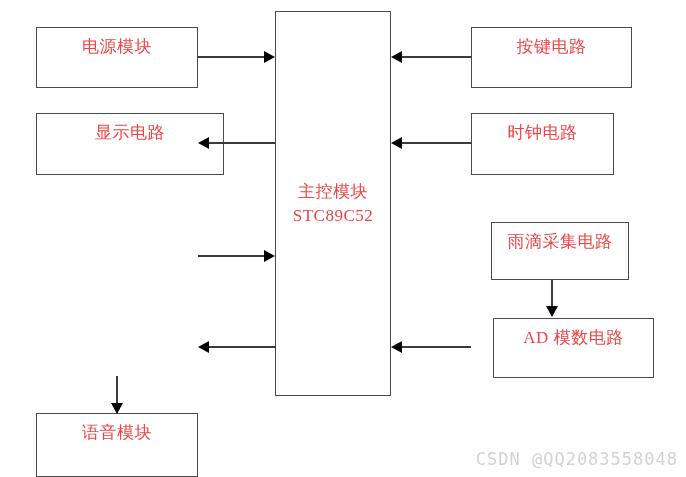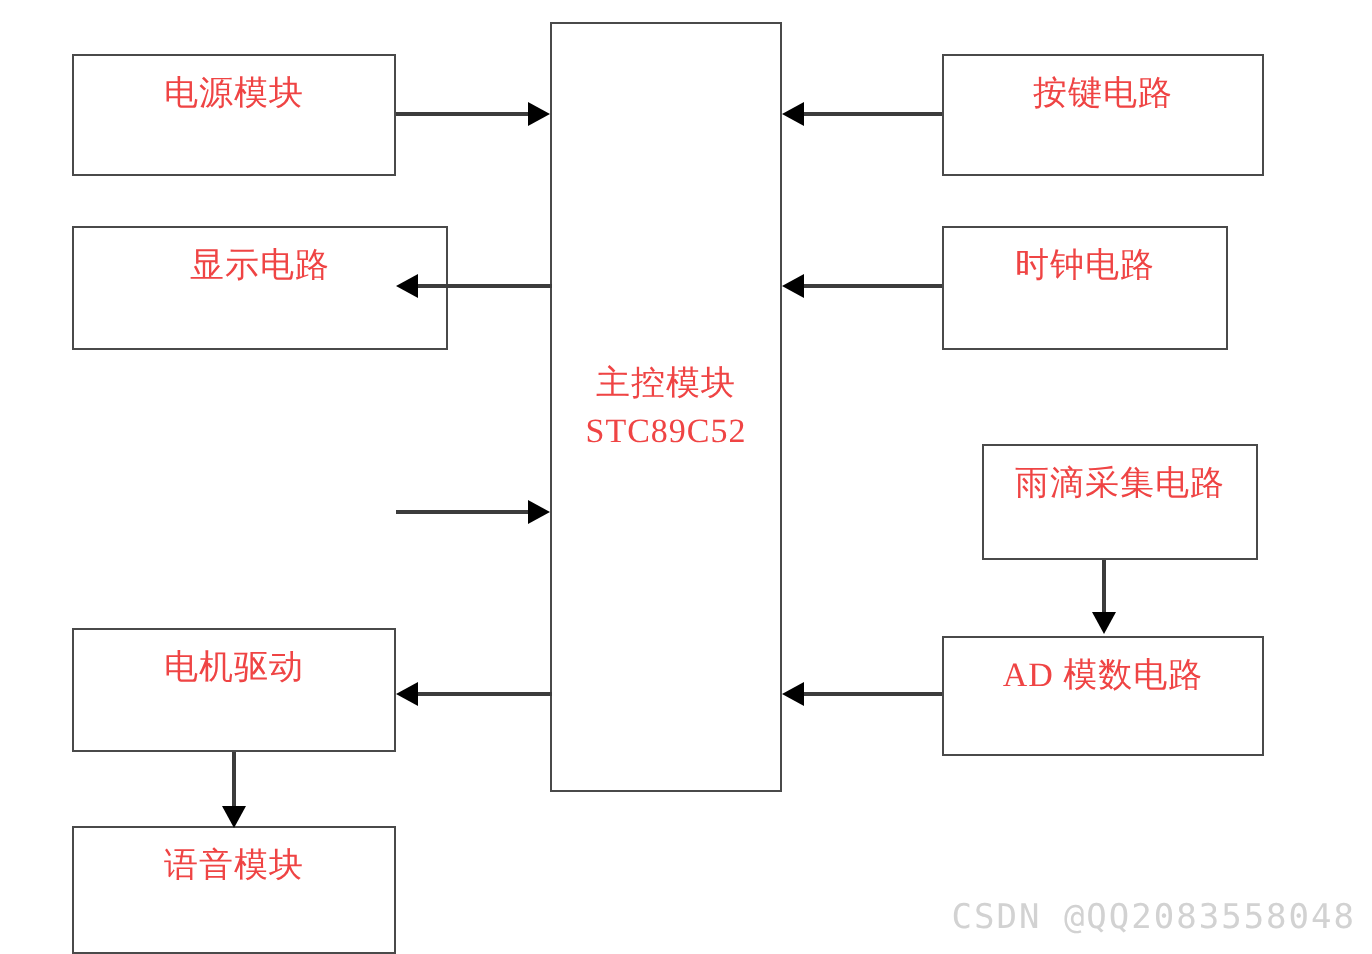--- a/index.html
+++ b/index.html
@@ -87,23 +87,20 @@
 
   <div class="node" style="left:36px; top:27px; width:162px; height:61px;">
     <span class="label">电源模块</span>
   </div>
 
   <div class="node" style="left:36px; top:113px; width:188px; height:62px;">
     <span class="label">显示电路</span>
   </div>
 
 
-  <div class="node" style="left:36px; top:314px; width:162px; height:62px;">
-    <span class="label">电机驱动</span>
-  </div>
 
   <div class="node" style="left:36px; top:413px; width:162px; height:64px;">
     <span class="label">语音模块</span>
   </div>
 
   <div class="node center two-line" style="left:275px; top:11px; width:116px; height:385px;">
     <span class="label">主控模块</span>
     <span class="label" style="font-family:'Liberation Serif', serif; font-size:17px; padding-top:4px;">STC89C52</span>
   </div>
 
@@ -112,21 +109,21 @@
   </div>
 
   <div class="node" style="left:471px; top:113px; width:143px; height:62px;">
     <span class="label">时钟电路</span>
   </div>
 
   <div class="node" style="left:471px; top:222px; width:138px; height:58px;margin-left:20px;">
     <span class="label">雨滴采集电路</span>
   </div>
 
-  <div class="node" style="left:471px; top:318px; width:161px; height:60px;">
+  <div class="node" style="left:493px; top:318px; width:161px; height:60px;">
     <span class="label">AD 模数电路</span>
   </div>
 
   <div class="line h" style="left:198px; top:56px; width:67px;"></div>
   <div class="arrowhead right" style="left:264px; top:51px;"></div>
 
   <div class="line h" style="left:209px; top:142px; width:67px;"></div>
   <div class="arrowhead left" style="left:198px; top:137px;"></div>
 
   <div class="line h" style="left:198px; top:255px; width:67px;"></div>

